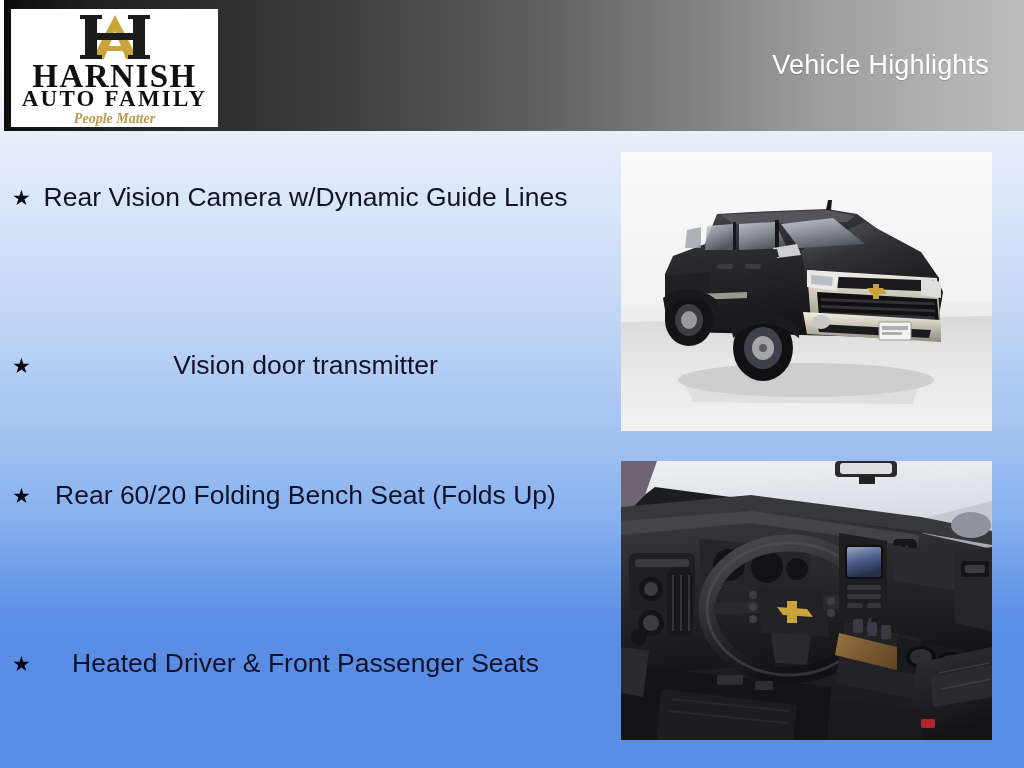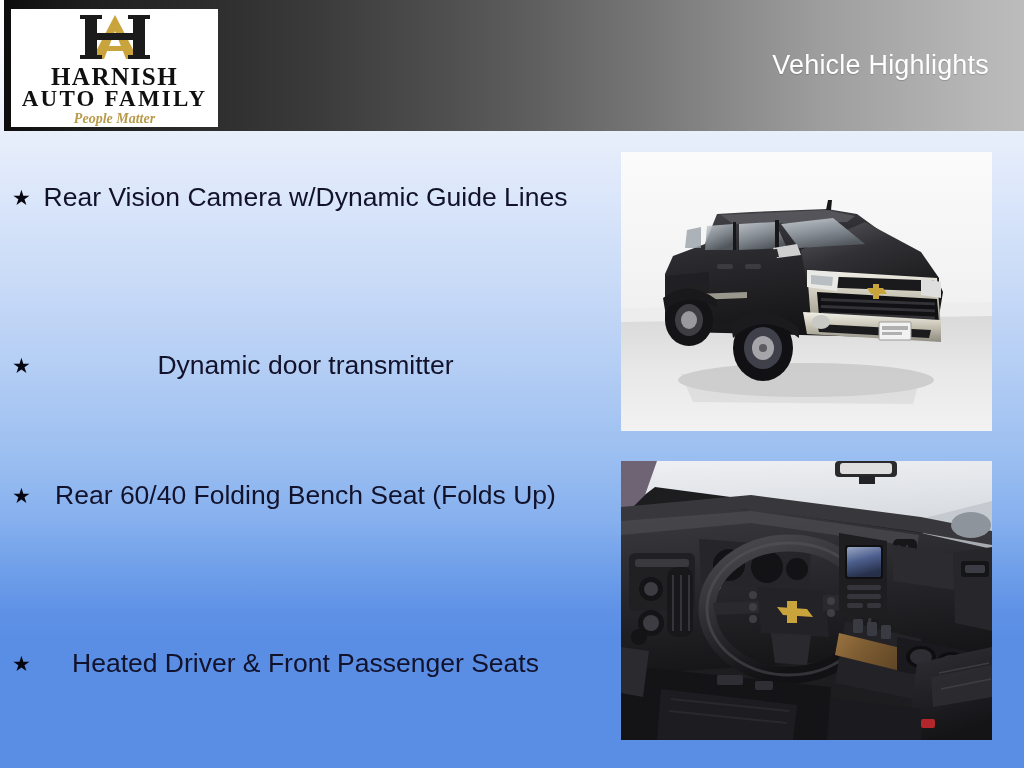--- a/index.html
+++ b/index.html
@@ -95,21 +95,21 @@
   .logo-rule {
     width: 166px;
     height: 2px;
     background: #111111;
     margin: 0 0 2px 0;
   }
 
   .logo-harnish {
     font-family: "Liberation Serif", serif;
     font-weight: 700;
-    font-size: 25px;
+    font-size: 33px;
     line-height: 25px;
     letter-spacing: 1.5px;
     color: #101010;
     white-space: nowrap;
   }
 
   .logo-autofamily {
     font-family: "Liberation Serif", serif;
     font-weight: 700;
     font-size: 23px;
@@ -237,26 +237,26 @@
 
   <div class="bullets">
 
     <div class="bullet-row b1">
       <span class="bullet-star">★</span>
       <span class="bullet-text">Rear Vision Camera w/Dynamic Guide Lines</span>
     </div>
 
     <div class="bullet-row b2">
       <span class="bullet-star">★</span>
-      <span class="bullet-text">Dynamic door transmitter</span>
+      <span class="bullet-text">Vision door transmitter</span>
     </div>
 
     <div class="bullet-row b3">
       <span class="bullet-star">★</span>
-      <span class="bullet-text">Rear 60/40 Folding Bench Seat (Folds Up)</span>
+      <span class="bullet-text">Rear 60/20 Folding Bench Seat (Folds Up)</span>
     </div>
 
     <div class="bullet-row b4">
       <span class="bullet-star">★</span>
       <span class="bullet-text">Heated Driver &amp; Front Passenger Seats</span>
     </div>
   </div>
 
   <div class="photo photo-exterior">
     <svg viewBox="0 0 371 279" xmlns="http://www.w3.org/2000/svg" preserveAspectRatio="xMidYMid slice">

